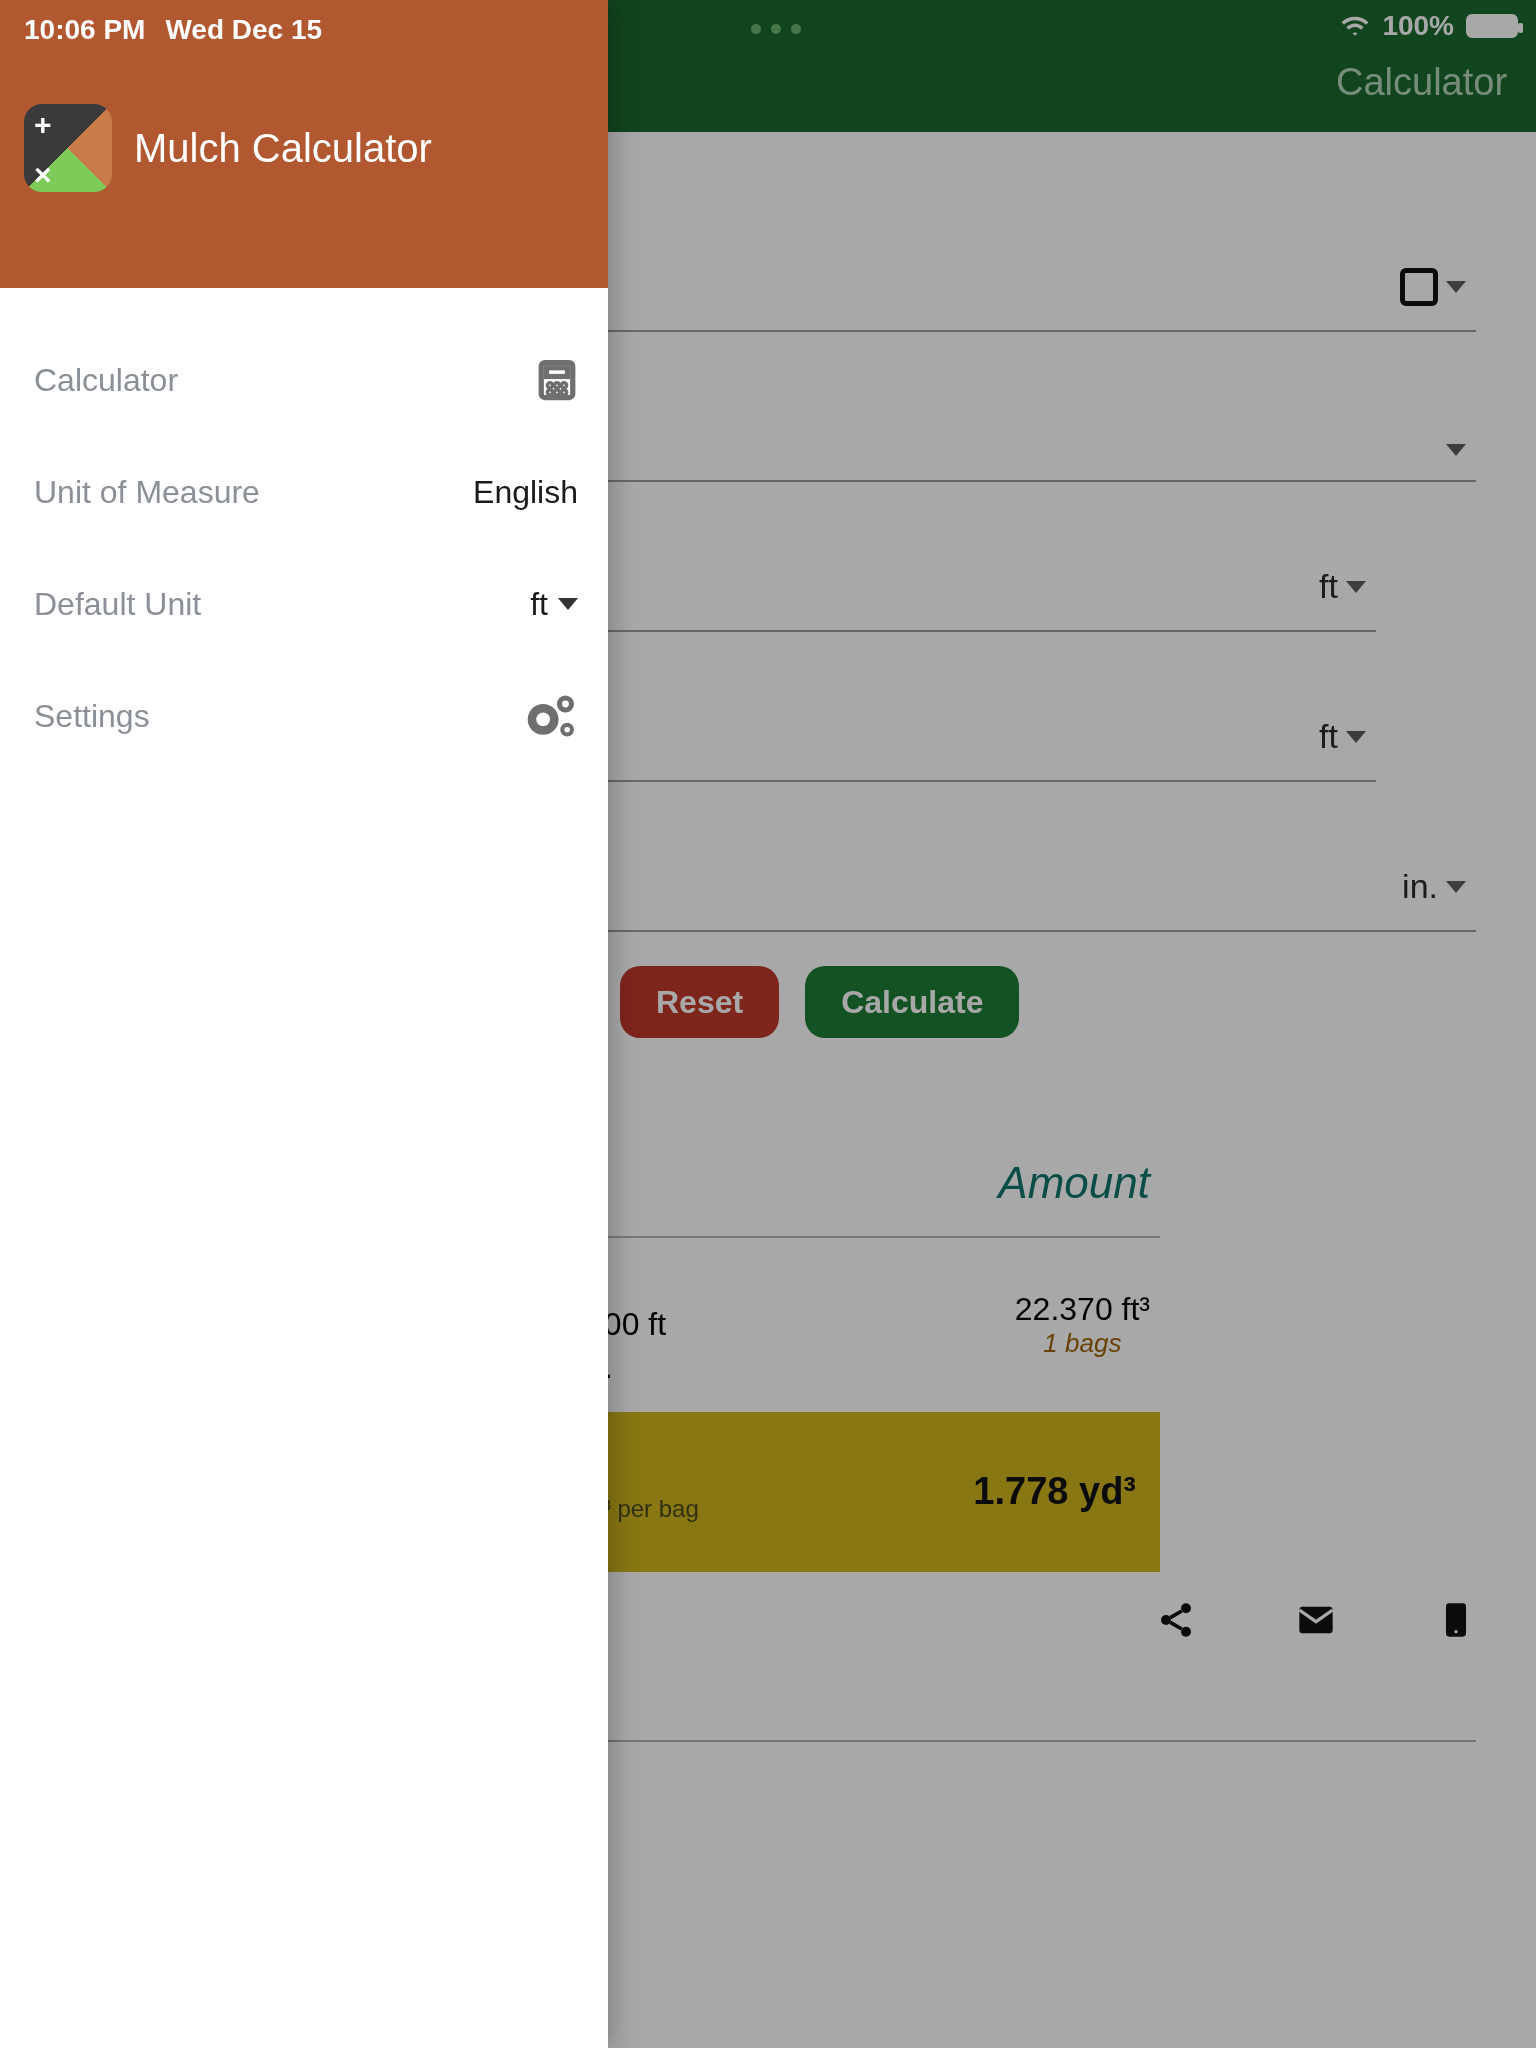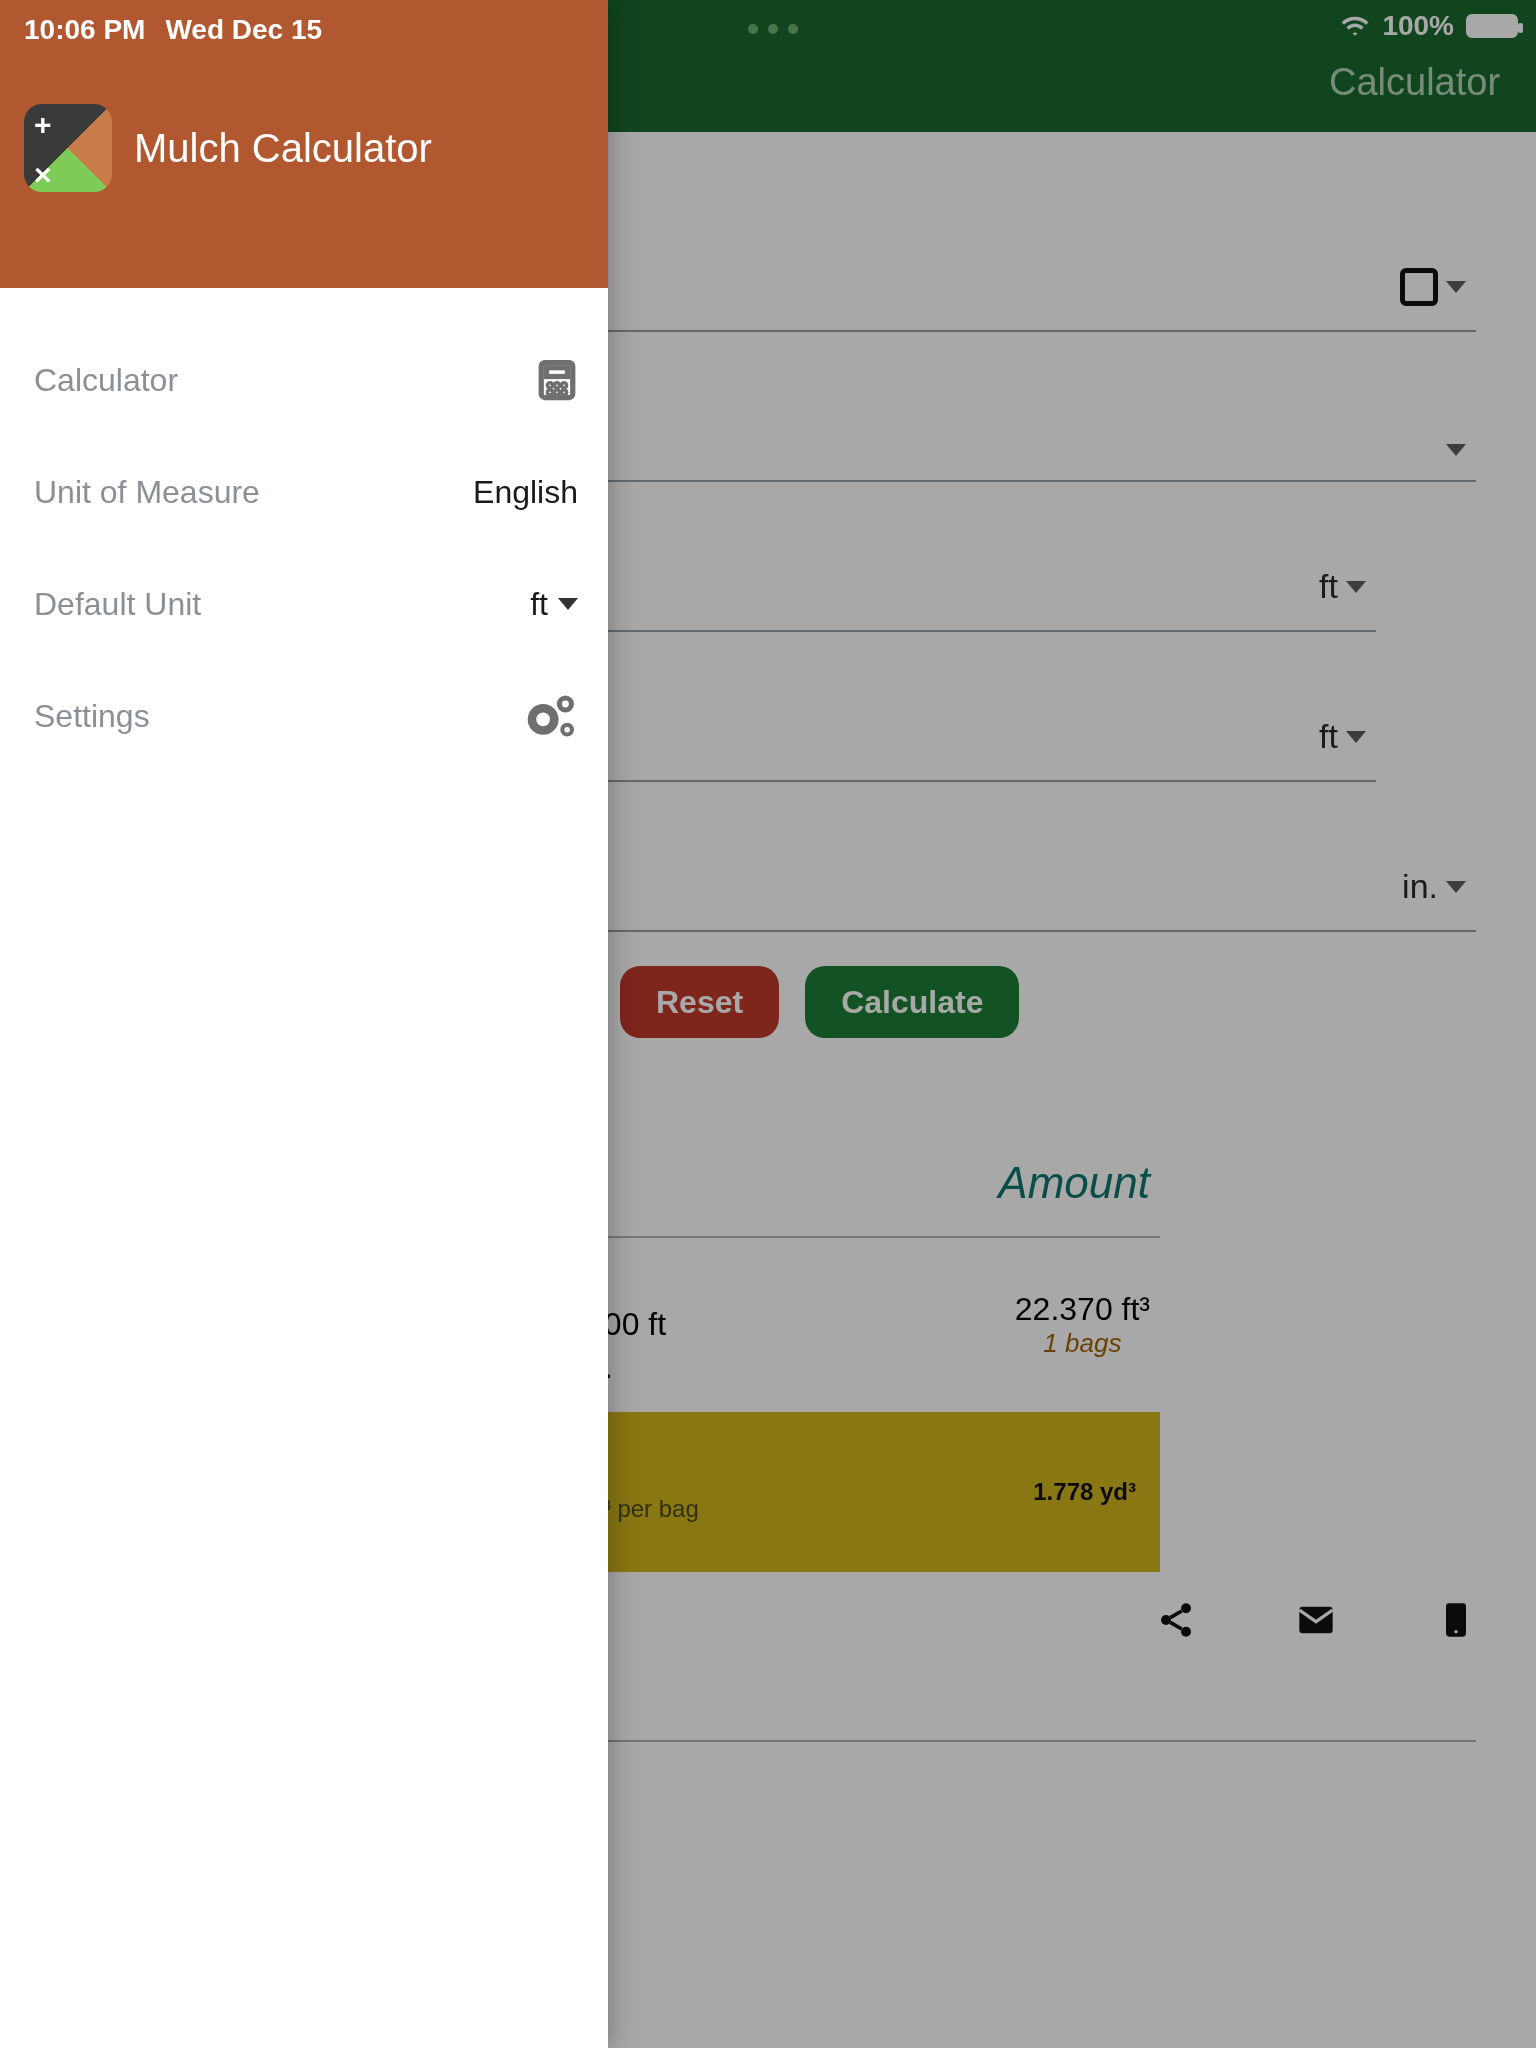--- a/index.html
+++ b/index.html
@@ -12,21 +12,21 @@
   width:1536px; height:2048px;
   overflow:hidden;
   background:#fff;
 }
 
 
 .main-app { position:absolute; inset:0; }
 
 
 .topbar {
-  position:absolute; left:9px; right:0; top:0;
+  position:absolute; left:16px; right:0; top:0;
   height:132px;
   background:#1b6a2e;
   display:flex; align-items:flex-end; padding:0 40px 18px 40px;
 }
 .topbar .pill {
   position:absolute; left:50%; top:24px; transform:translateX(-50%);
   display:flex; gap:10px;
 }
 .topbar .pill span{
   width:10px;height:10px;border-radius:50%;background:#6bb36f;
@@ -93,21 +93,21 @@
 .results .body .left{line-height:1.35;}
 .results .body .right{text-align:center;}
 .results .body .right .sub{font-style:italic;font-size:26px;color:#a16207;}
 
 .totals{
   background:#cfb51e; height:160px; display:flex; justify-content:space-between; align-items:center;
   padding:0 24px;
 }
 .totals .l{font-size:30px;color:#3b3b10;}
 .totals .l .mini{font-size:24px;color:#4a4a1a;}
-.totals .r{font-size:24px;font-weight:800;color:#111;margin-left:34px;}
+.totals .r{font-size:38px;font-weight:800;color:#111;margin-left:34px;}
 
 
 .share-strip{
   position:absolute; right:60px; top:1600px;
   display:flex; gap:100px; align-items:center;
 }
 .share-strip svg{width:40px;height:40px;fill:#111;}
 .divider-bottom{
   position:absolute; left:60px; right:60px; top:1740px; height:2px; background:#b0b0b0;
 }

